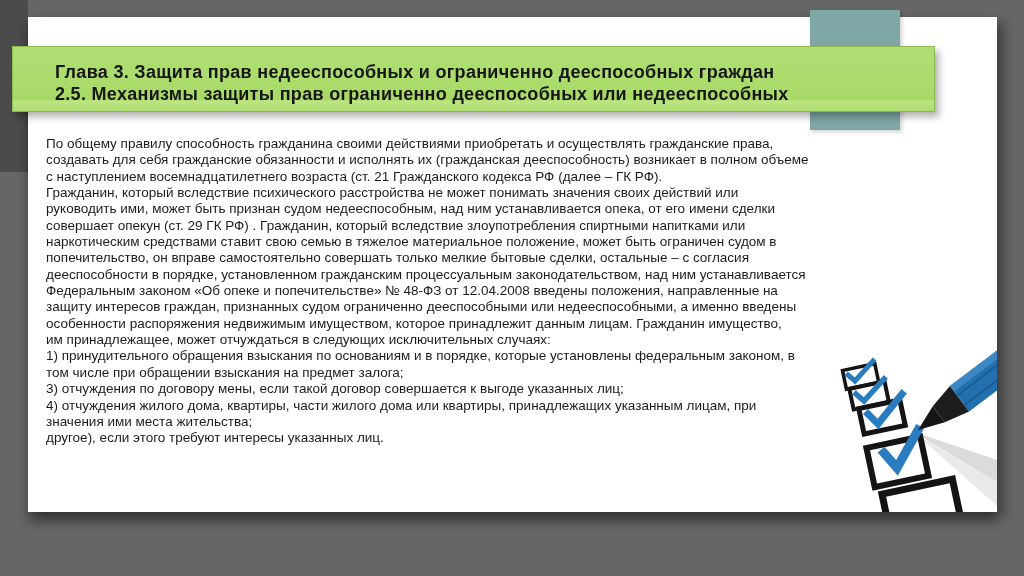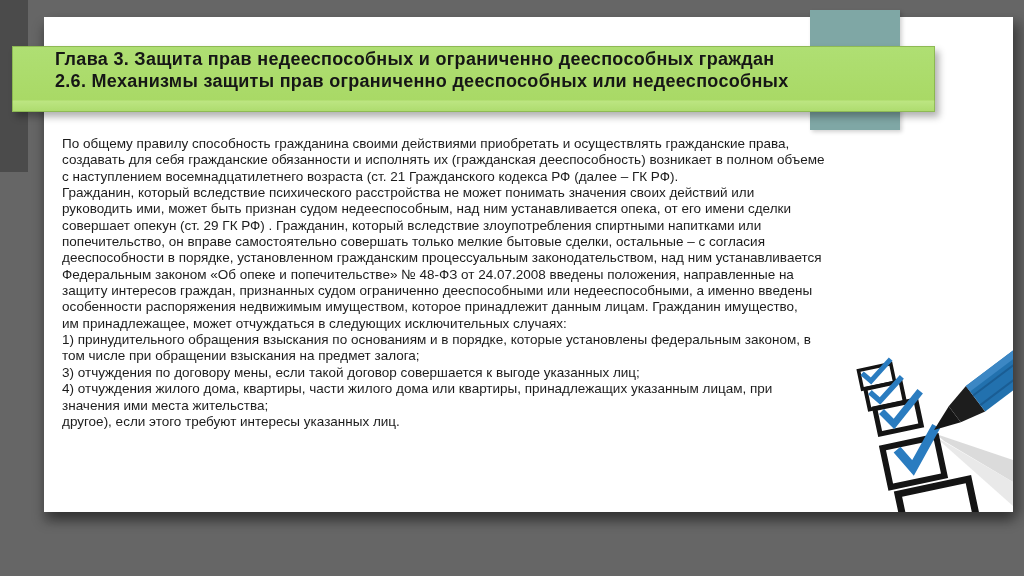--- a/index.html
+++ b/index.html
@@ -9,36 +9,35 @@
     font-family:"Liberation Sans","DejaVu Sans",sans-serif;
   }
   .left-tab{
     position:absolute;left:0;top:0;width:28px;height:172px;
     background:#4b4b4b;z-index:1;
   }
   .slide{
     position:absolute;left:28px;top:17px;width:969px;height:495px;
     background:#ffffff;z-index:2;
     box-shadow:0 9px 11px rgba(0,0,0,.38), 9px 5px 11px rgba(0,0,0,.22);
-    margin-left:16px;
   }
   .teal-accent{
     position:absolute;left:810px;top:10px;width:90px;height:120px;
     background:#7fa7a5;z-index:3;
     box-shadow:2px 2px 4px rgba(0,0,0,.18);
   }
   .title-banner{
     position:absolute;left:12px;top:46px;width:923px;height:66px;z-index:4;
     background:linear-gradient(180deg,#afdf73 0%,#a9d966 82%,#bce581 85%,#aedc6f 100%);
     border:1px solid rgba(110,150,55,.5);
     box-sizing:border-box;
     box-shadow:4px 5px 7px rgba(0,0,0,.3);
   }
   .title-text{
-    padding:1px 10px 0 42px;
+    padding:14px 10px 0 42px;
     font-size:18px;font-weight:bold;color:#161616;line-height:22px;
     letter-spacing:.3px;white-space:nowrap;
   }
   .body-text{
     position:absolute;left:18px;top:119px;width:845px;z-index:5;
     font-size:13.5px;line-height:16.35px;color:#1c1c1c;
   }
   .body-line{white-space:nowrap;}
   .graphic-wrap{
     position:absolute;right:0;bottom:0;width:170px;height:178px;z-index:4;
@@ -52,23 +51,24 @@
 
 <div class="slide">
 
   <div class="body-text">
       <div class="body-line">По общему правилу способность гражданина своими действиями приобретать и осуществлять гражданские права,</div>
       <div class="body-line">создавать для себя гражданские обязанности и исполнять их (гражданская дееспособность) возникает в полном объеме</div>
       <div class="body-line">с наступлением восемнадцатилетнего возраста (ст. 21 Гражданского кодекса РФ (далее – ГК РФ).</div>
       <div class="body-line">Гражданин, который вследствие психического расстройства не может понимать значения своих действий или</div>
       <div class="body-line">руководить ими, может быть признан судом недееспособным, над ним устанавливается опека, от его имени сделки</div>
       <div class="body-line">совершает опекун (ст. 29 ГК РФ) . Гражданин, который вследствие злоупотребления спиртными напитками или</div>
+      <div class="body-line">наркотическим средствами ставит свою семью в тяжелое материальное положение, может быть ограничен судом в</div>
       <div class="body-line">попечительство, он вправе самостоятельно совершать только мелкие бытовые сделки, остальные – с согласия</div>
       <div class="body-line">дееспособности в порядке, установленном гражданским процессуальным законодательством, над ним устанавливается</div>
-      <div class="body-line">Федеральным законом «Об опеке и попечительстве» № 48-ФЗ от 24.07.2008 введены положения, направленные на</div>
+      <div class="body-line">Федеральным законом «Об опеке и попечительстве» № 48-ФЗ от 12.04.2008 введены положения, направленные на</div>
       <div class="body-line">защиту интересов граждан, признанных судом ограниченно дееспособными или недееспособными, а именно введены</div>
       <div class="body-line">особенности распоряжения недвижимым имуществом, которое принадлежит данным лицам. Гражданин имущество,</div>
       <div class="body-line">им принадлежащее, может отчуждаться в следующих исключительных случаях:</div>
       <div class="body-line">1) принудительного обращения взыскания по основаниям и в порядке, которые установлены федеральным законом, в</div>
       <div class="body-line">том числе при обращении взыскания на предмет залога;</div>
       <div class="body-line">3) отчуждения по договору мены, если такой договор совершается к выгоде указанных лиц;</div>
       <div class="body-line">4) отчуждения жилого дома, квартиры, части жилого дома или квартиры, принадлежащих указанным лицам, при</div>
       <div class="body-line">значения ими места жительства;</div>
       <div class="body-line">другое), если этого требуют интересы указанных лиц.</div>
     </div>
@@ -106,15 +106,15 @@
       </g>
     </svg>
   </div>
 </div>
 
 <div class="teal-accent"></div>
 
 <div class="title-banner">
   <div class="title-text">
     <div>Глава 3. Защита прав недееспособных и ограниченно дееспособных граждан</div>
-    <div>2.6. Механизмы защиты прав ограниченно дееспособных или недееспособных</div>
+    <div>2.5. Механизмы защиты прав ограниченно дееспособных или недееспособных</div>
   </div>
 </div>
 
 </body></html>

